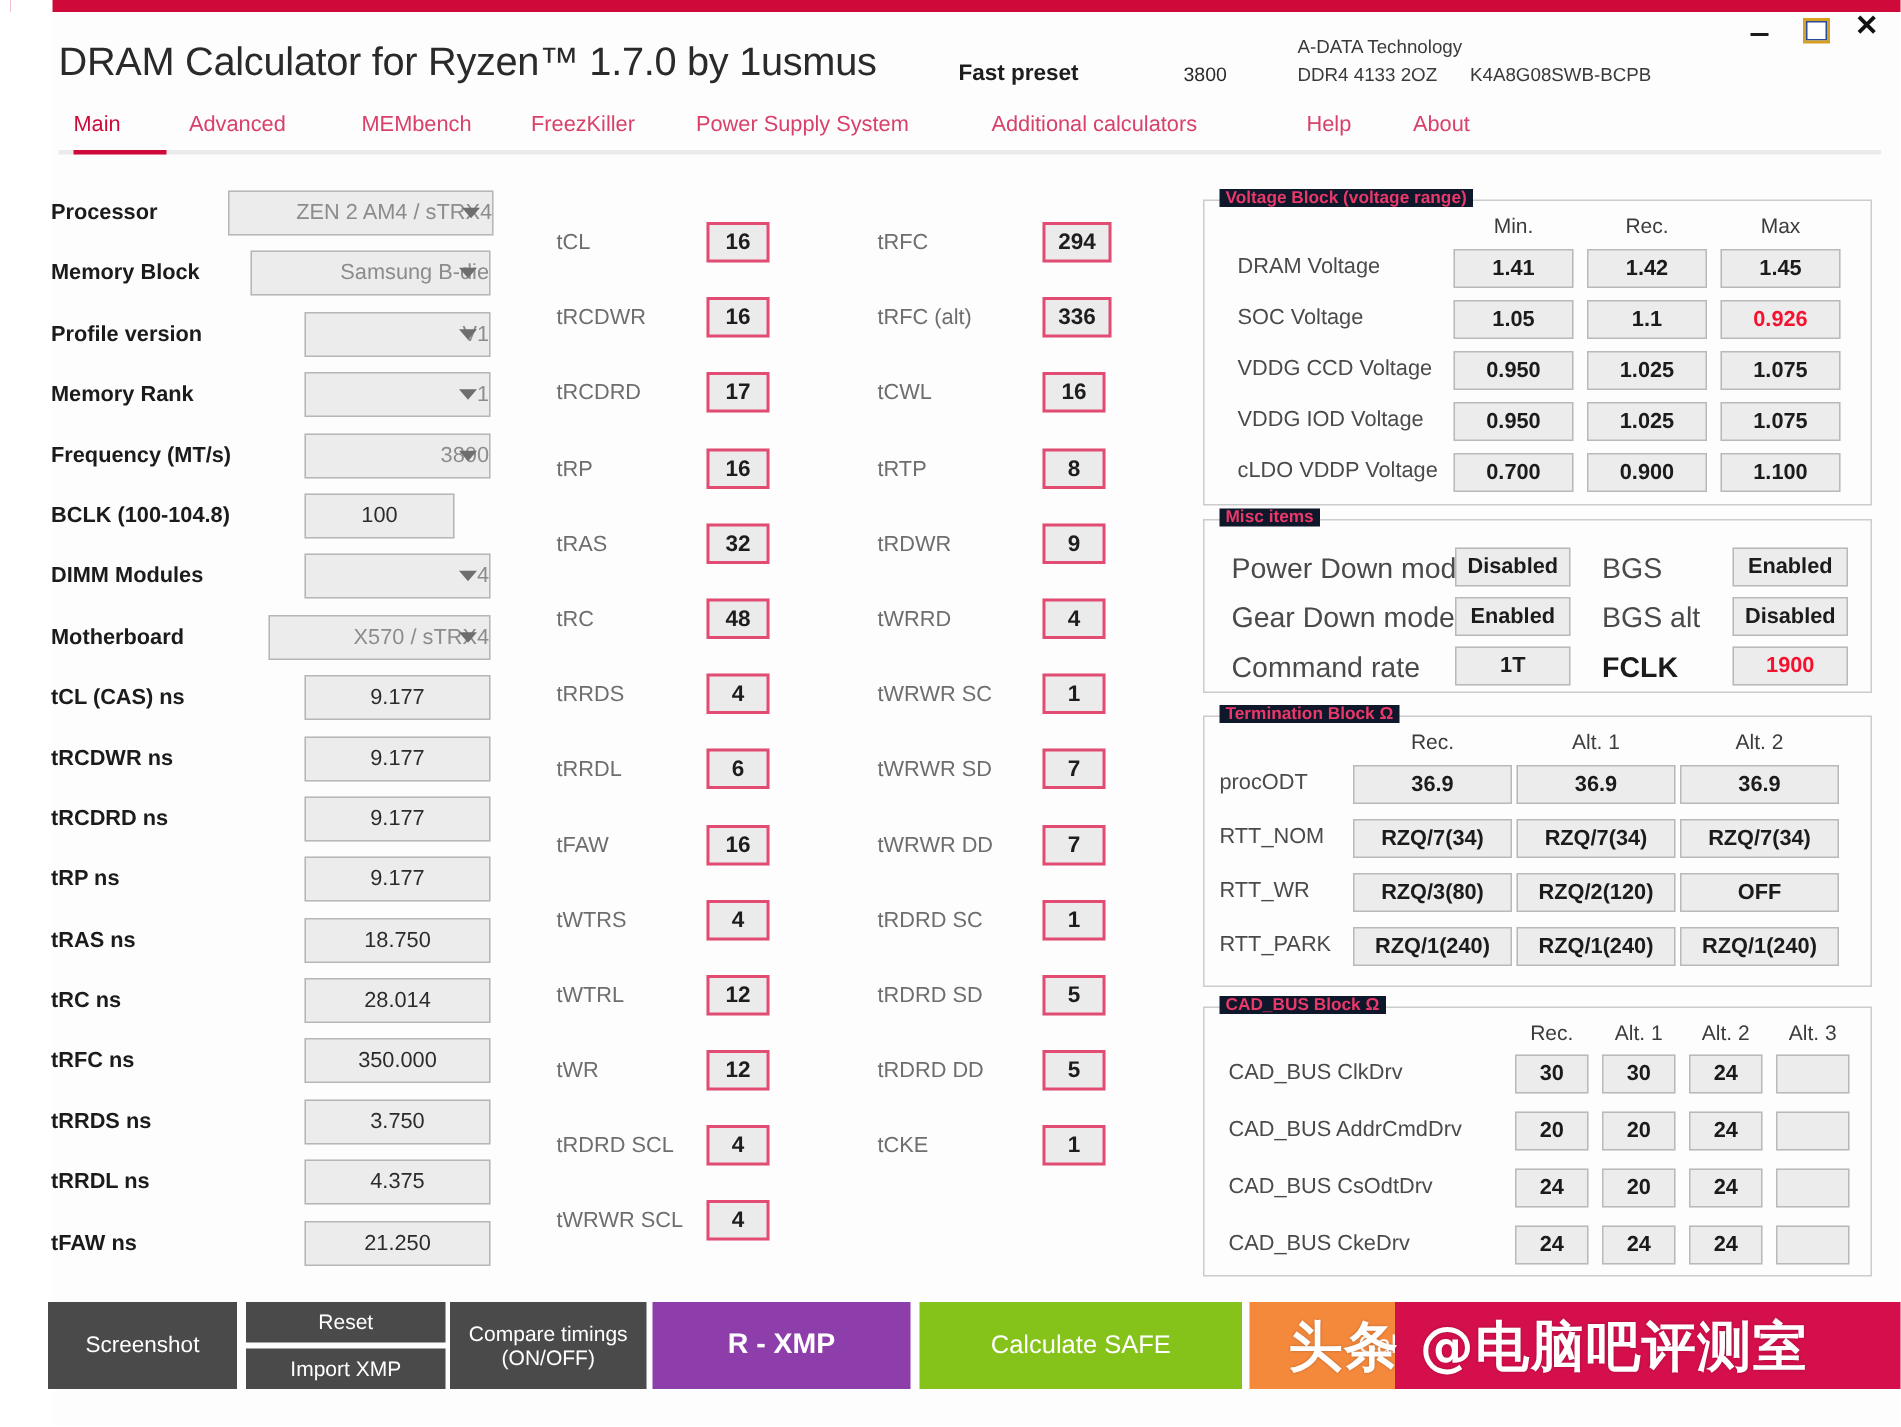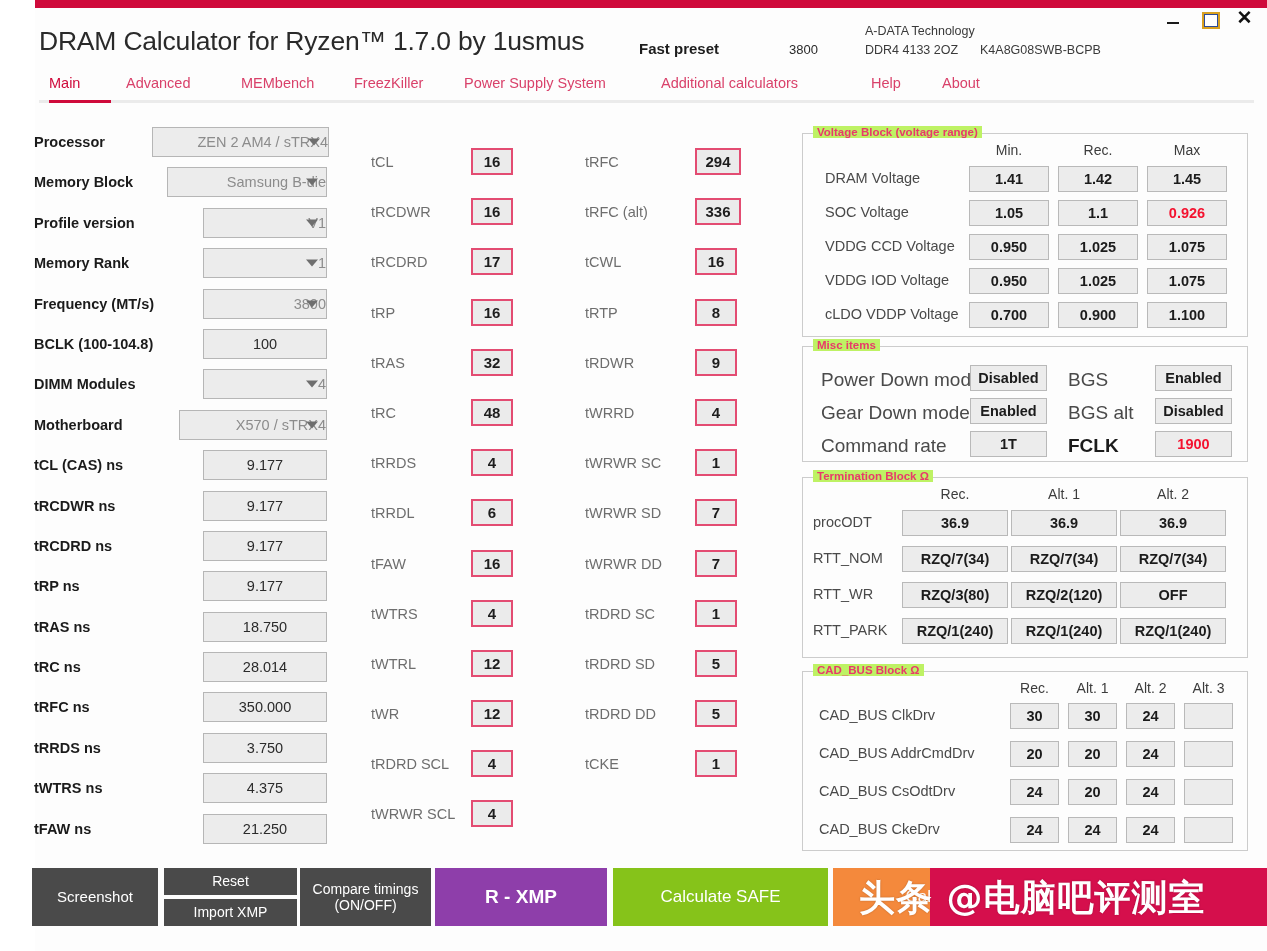--- a/index.html
+++ b/index.html
@@ -137,21 +137,21 @@
   .tbox.w3 { width: 46px; }
 
   
   .gbox {
     position: absolute;
     border: 1px solid #cccccc;
     background: #fdfdfd;
   }
   .gbox > .glegend {
     position: absolute; left: 10px; top: -8px;
-    background: #bef264; padding: 0 4px;
+    background: #0f172a; padding: 0 4px;
     font-size: 11.5px; font-weight: bold; color: #e8396a;
     white-space: nowrap;
   }
   .ghdr {
     position: absolute; font-size: 14px; color: #3c3c3c; text-align: center;
   }
   .grlbl {
     position: absolute; font-size: 14.5px; color: #4a4a4a; white-space: nowrap;
   }
   .gcell {
@@ -265,21 +265,21 @@
       </div>
       <div class="lrow">
         <div class="lbl">Frequency (MT/s)</div>
         <div class="ctl select" style="left: 196px; width: 124px;">
           <span>3800</span>
           <span class="caret"></span>
         </div>
       </div>
       <div class="lrow">
         <div class="lbl">BCLK (100-104.8)</div>
-        <div class="ctl num" style="left: 196px; width: 124px;">
+        <div class="ctl num" style="left: 196px; width: 100px;">
           <span>100</span>
         </div>
       </div>
       <div class="lrow">
         <div class="lbl">DIMM Modules</div>
         <div class="ctl select" style="left: 196px; width: 124px;">
           <span>4</span>
           <span class="caret"></span>
         </div>
       </div>
@@ -332,21 +332,21 @@
           <span>350.000</span>
         </div>
       </div>
       <div class="lrow">
         <div class="lbl">tRRDS ns</div>
         <div class="ctl num" style="left: 196px; width: 124px;">
           <span>3.750</span>
         </div>
       </div>
       <div class="lrow">
-        <div class="lbl">tWTRS ns</div>
+        <div class="lbl">tRRDL ns</div>
         <div class="ctl num" style="left: 196px; width: 124px;">
           <span>4.375</span>
         </div>
       </div>
       <div class="lrow">
         <div class="lbl">tFAW ns</div>
         <div class="ctl num" style="left: 196px; width: 124px;">
           <span>21.250</span>
         </div>
       </div>

